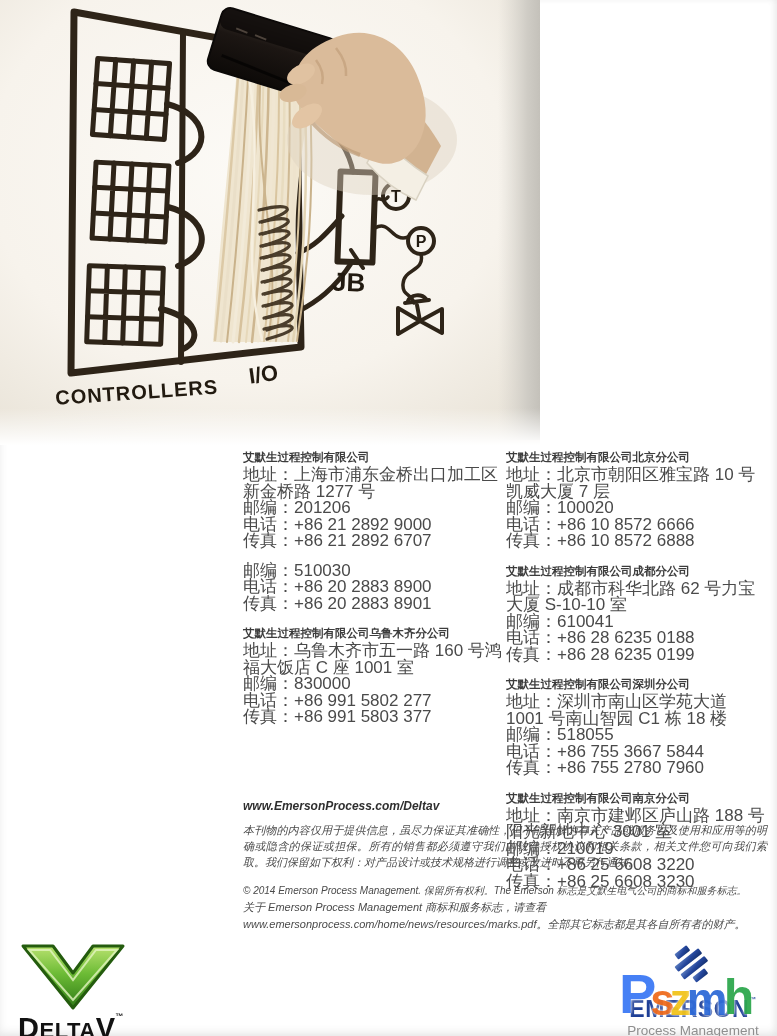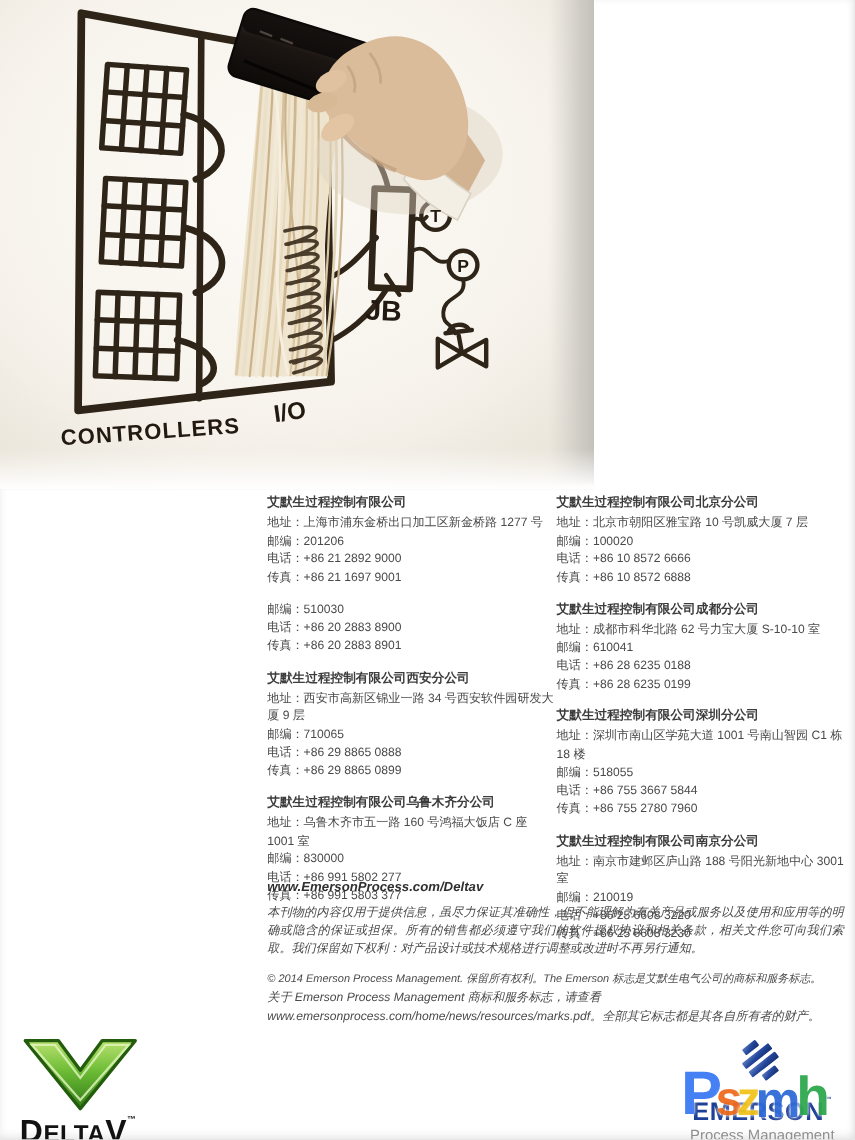--- a/index.html
+++ b/index.html
@@ -6,21 +6,21 @@
   .page{position:relative;width:777px;height:1036px;background:#ffffff;overflow:hidden;
         font-family:"Liberation Sans","DejaVu Sans",sans-serif;
         box-shadow:inset 0 -4px 8px rgba(0,0,0,.08), inset -3px 0 6px rgba(0,0,0,.04);}
   .photo{position:absolute;left:0;top:0;width:540px;height:445px;}
   .photo svg{display:block;width:100%;height:100%;}
 
   .contacts{position:absolute;left:243px;top:449px;display:flex;}
   .col{width:263px;}
   .office{margin-bottom:13px;}
   .office .name{font-size:11.5px;font-weight:600;color:#3c3c3c;line-height:16px;margin-bottom:2px;}
-  .office .line{font-size:11px;color:#4a4a4a;line-height:16.5px;}
+  .office .line{font-size:17px;color:#4a4a4a;line-height:16.5px;}
 
   .footer{position:absolute;left:243px;top:799px;width:524px;color:#4a4a4a;font-style:italic;}
   .url{font-weight:700;font-size:12px;color:#2f2f2f;margin-bottom:9px;}
   .disclaimer{font-size:11px;line-height:16px;text-align:justify;margin-bottom:13px;}
   .copyright{font-size:10px;line-height:15px;margin-bottom:1px;}
   .trademark{font-size:11px;line-height:16.5px;}
 
   .deltav{position:absolute;left:12px;top:940px;width:135px;}
   .deltav-word{margin:-4px 0 0 6px;font-weight:800;color:#121212;letter-spacing:.5px;white-space:nowrap;}
   .dv-big{font-size:29px;} .dv-small{font-size:22px;} .dv-tm{font-size:8px;vertical-align:top;}
@@ -181,33 +181,26 @@
     </svg>
   </div>
 
   <div class="contacts">
     <div class="col">
       <div class="office">
         <div class="name">艾默生过程控制有限公司</div>
         <div class="line">地址：上海市浦东金桥出口加工区新金桥路 1277 号</div>
         <div class="line">邮编：201206</div>
         <div class="line">电话：+86 21 2892 9000</div>
-        <div class="line">传真：+86 21 1697 9001</div>
+        <div class="line">传真：+86 21 2892 6707</div>
       </div>
       <div class="office">
         <div class="line">邮编：510030</div>
         <div class="line">电话：+86 20 2883 8900</div>
         <div class="line">传真：+86 20 2883 8901</div>
-      </div>
-      <div class="office">
-        <div class="name">艾默生过程控制有限公司西安分公司</div>
-        <div class="line">地址：西安市高新区锦业一路 34 号西安软件园研发大厦 9 层</div>
-        <div class="line">邮编：710065</div>
-        <div class="line">电话：+86 29 8865 0888</div>
-        <div class="line">传真：+86 29 8865 0899</div>
       </div>
       <div class="office">
         <div class="name">艾默生过程控制有限公司乌鲁木齐分公司</div>
         <div class="line">地址：乌鲁木齐市五一路 160 号鸿福大饭店 C 座 1001 室</div>
         <div class="line">邮编：830000</div>
         <div class="line">电话：+86 991 5802 277</div>
         <div class="line">传真：+86 991 5803 377</div>
       </div>
     </div>
     <div class="col">

